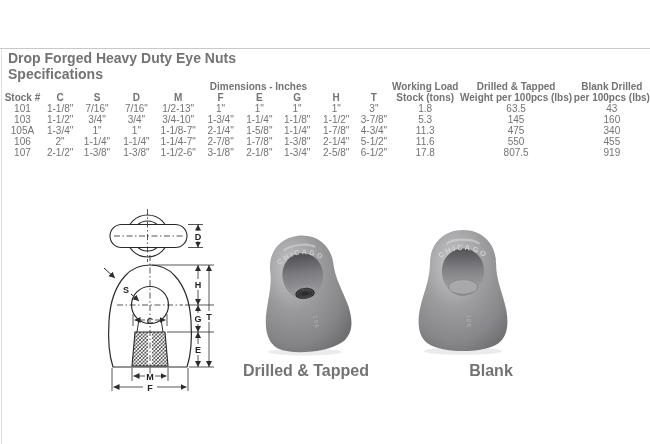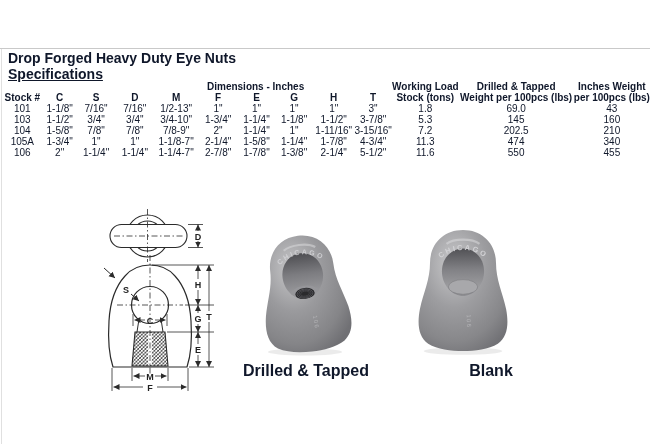--- a/index.html
+++ b/index.html
@@ -1,24 +1,24 @@
 <!DOCTYPE html>
 <html><head>
 <meta charset="utf-8">
 <style>
   html,body { margin:0; padding:0; background:#fff; }
   #screen {
     position:relative; width:650px; height:444px; background:#ffffff;
-    font-family:"Liberation Sans", sans-serif; color:#0f172a; overflow:hidden;
+    font-family:"Liberation Sans", sans-serif; color:#737373; overflow:hidden;
     -webkit-font-smoothing:antialiased;
   }
   .topline { position:absolute; top:48px; left:0; width:650px; border-top:1px solid #c9c9c9; }
   .leftline { position:absolute; top:49px; left:1px; width:1px; height:395px; background:#e0e0e0; }
   .title    { position:absolute; left:8px;  top:50px; font-size:14px; font-weight:bold; white-space:nowrap; }
-  .subtitle { position:absolute; left:8px;  top:66px; font-size:14px; font-weight:bold; white-space:nowrap;text-decoration:underline; }
+  .subtitle { position:absolute; left:8px;  top:66px; font-size:14px; font-weight:bold; white-space:nowrap; }
 
   table.spec { position:absolute; left:2px; top:81px; border-collapse:collapse; table-layout:fixed;
                font-size:10px; line-height:11px; }
   table.spec td, table.spec th { padding:0; margin:0; text-align:center; white-space:nowrap; overflow:visible; }
   table.spec thead td, table.spec thead th { font-weight:bold; }
   table.spec tbody td { font-weight:normal; }
 
   .diagram-wrap { position:absolute; left:95px; top:205px; width:135px; height:192px; }
   .nut1-wrap { position:absolute; left:252px; top:229px; width:106px; height:131px; }
   .nut2-wrap { position:absolute; left:408px; top:225px; width:110px; height:133px; }
@@ -56,21 +56,21 @@
         <col style="width:116px">
       <col style="width:62px">
     </colgroup>
     <thead>
       <tr>
         <td colspan="5"></td>
         <td colspan="3">Dimensions - Inches</td>
         <td colspan="2"></td>
         <td>Working Load</td>
         <td>Drilled &amp; Tapped</td>
-        <td>Inches Weight</td>
+        <td>Blank Drilled</td>
       </tr>
       <tr>
         <th>Stock #</th>
         <th>C</th>
         <th>S</th>
         <th>D</th>
         <th>M</th>
         <th>F</th>
         <th>E</th>
         <th>G</th>
@@ -87,82 +87,82 @@
           <td>1-1/8"</td>
           <td>7/16"</td>
           <td>7/16"</td>
           <td>1/2-13"</td>
           <td>1"</td>
           <td>1"</td>
           <td>1"</td>
           <td>1"</td>
           <td>3"</td>
           <td>1.8</td>
-          <td>69.0</td>
+          <td>63.5</td>
           <td>43</td>
         </tr>
         <tr>
           <td>103</td>
           <td>1-1/2"</td>
           <td>3/4"</td>
           <td>3/4"</td>
           <td>3/4-10"</td>
           <td>1-3/4"</td>
           <td>1-1/4"</td>
           <td>1-1/8"</td>
           <td>1-1/2"</td>
           <td>3-7/8"</td>
           <td>5.3</td>
           <td>145</td>
           <td>160</td>
         </tr>
         <tr>
-          <td>104</td>
-          <td>1-5/8"</td>
-          <td>7/8"</td>
-          <td>7/8"</td>
-          <td>7/8-9"</td>
-          <td>2"</td>
-          <td>1-1/4"</td>
-          <td>1"</td>
-          <td>1-11/16"</td>
-          <td>3-15/16"</td>
-          <td>7.2</td>
-          <td>202.5</td>
-          <td>210</td>
-        </tr>
-        <tr>
           <td>105A</td>
           <td>1-3/4"</td>
           <td>1"</td>
           <td>1"</td>
           <td>1-1/8-7"</td>
           <td>2-1/4"</td>
           <td>1-5/8"</td>
           <td>1-1/4"</td>
           <td>1-7/8"</td>
           <td>4-3/4"</td>
           <td>11.3</td>
-          <td>474</td>
+          <td>475</td>
           <td>340</td>
         </tr>
         <tr>
           <td>106</td>
           <td>2"</td>
           <td>1-1/4"</td>
           <td>1-1/4"</td>
           <td>1-1/4-7"</td>
           <td>2-7/8"</td>
           <td>1-7/8"</td>
           <td>1-3/8"</td>
           <td>2-1/4"</td>
           <td>5-1/2"</td>
           <td>11.6</td>
           <td>550</td>
           <td>455</td>
+        </tr>
+        <tr>
+          <td>107</td>
+          <td>2-1/2"</td>
+          <td>1-3/8"</td>
+          <td>1-3/8"</td>
+          <td>1-1/2-6"</td>
+          <td>3-1/8"</td>
+          <td>2-1/8"</td>
+          <td>1-3/4"</td>
+          <td>2-5/8"</td>
+          <td>6-1/2"</td>
+          <td>17.8</td>
+          <td>807.5</td>
+          <td>919</td>
         </tr>
       </tbody>
   </table>
 
   <div class="diagram-wrap">
     <svg width="135" height="192" viewBox="0 0 135 192">
       <defs>
         <marker id="arw" markerWidth="7" markerHeight="7" refX="6" refY="3" orient="auto-start-reverse" markerUnits="userSpaceOnUse">
           <path d="M0,0 L6,3 L0,6 Z" fill="#2b2b2b"></path>
         </marker>

